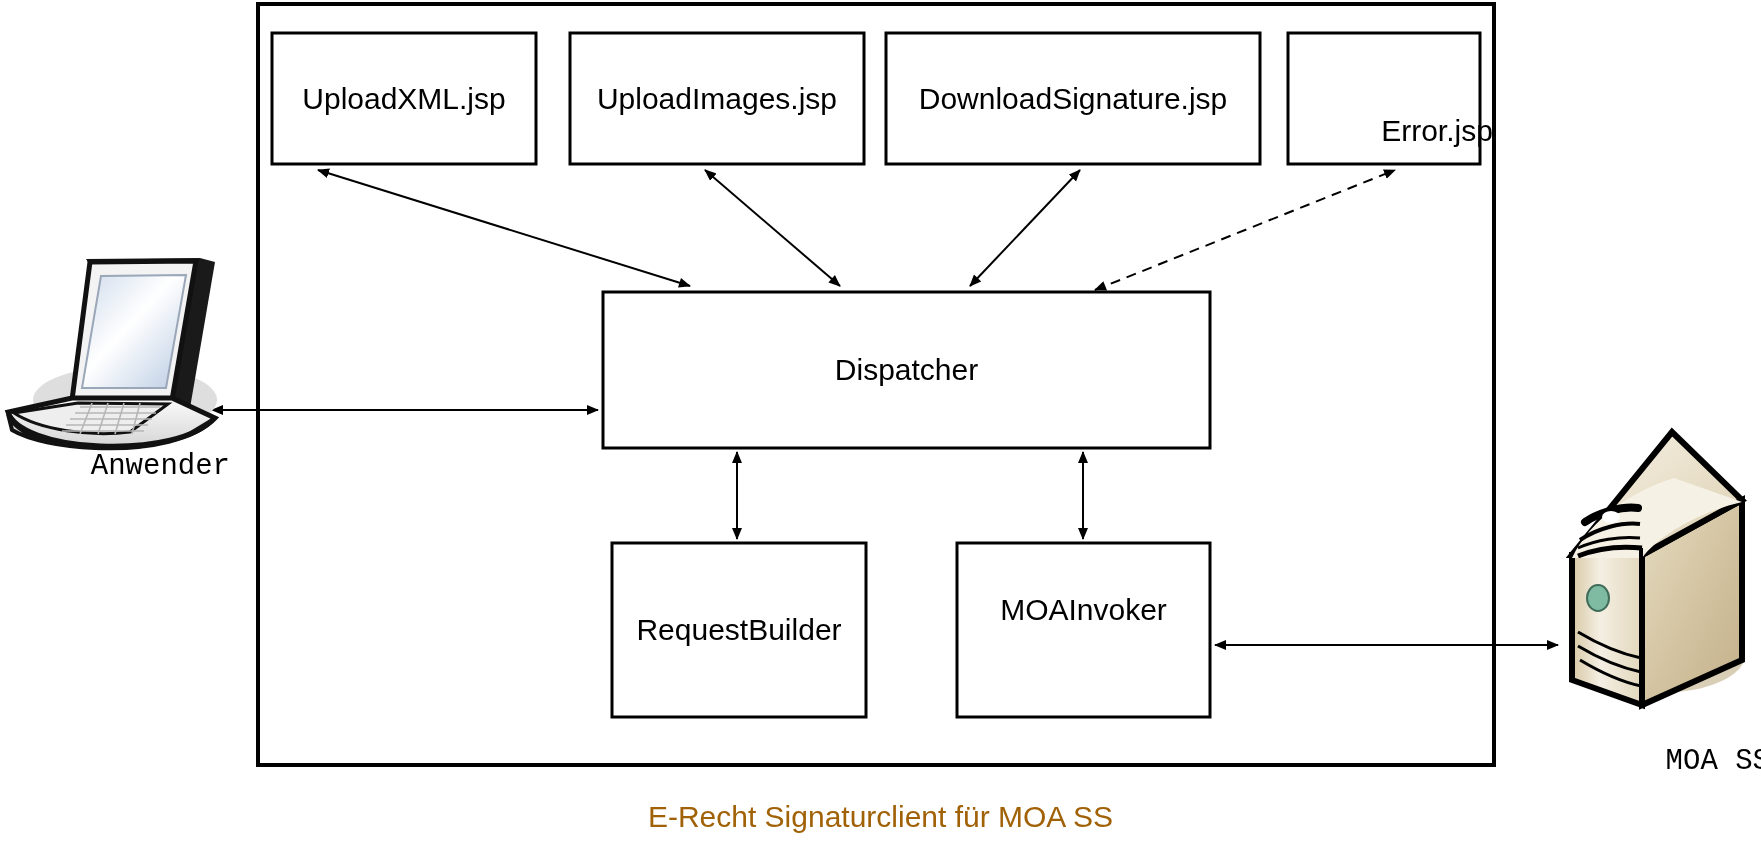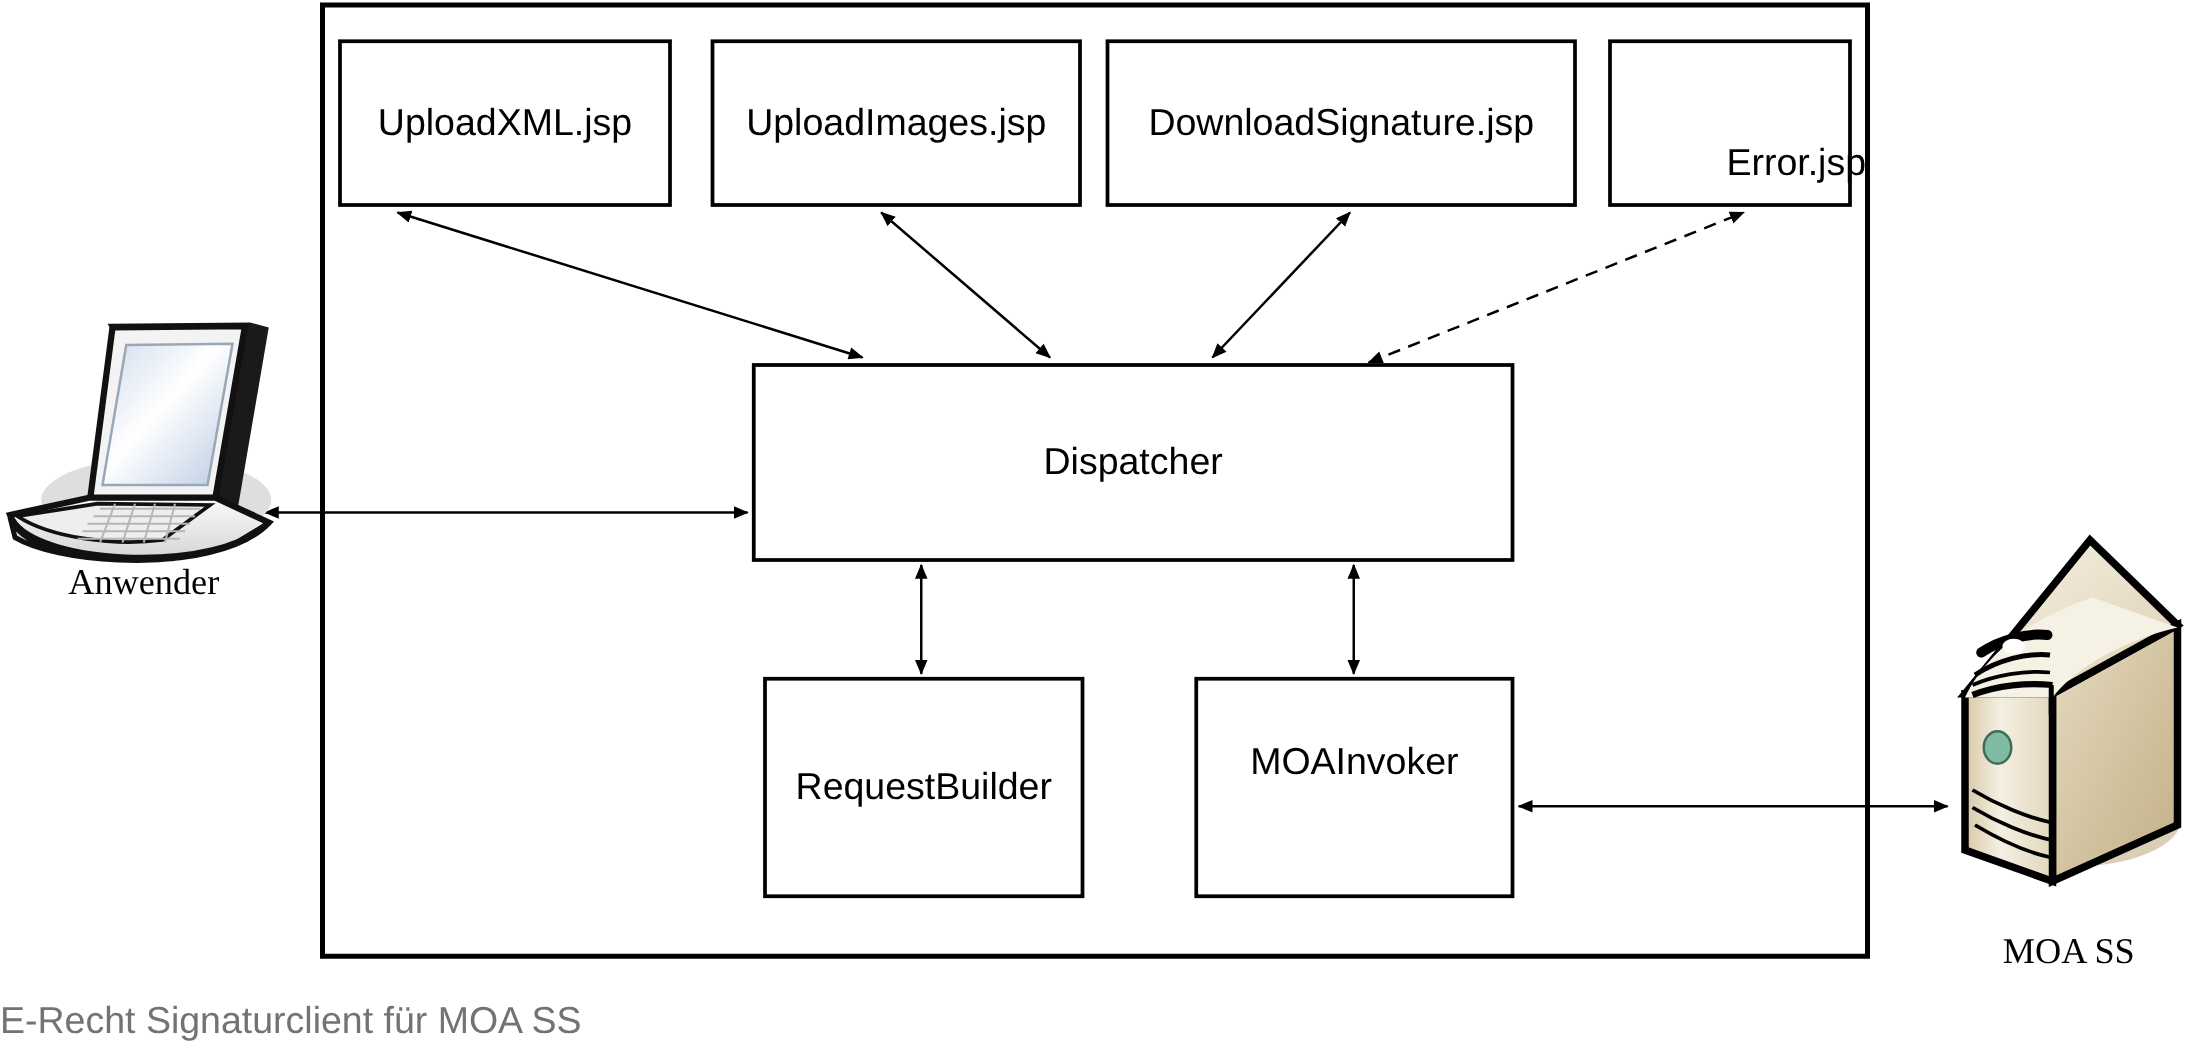--- a/index.html
+++ b/index.html
@@ -33,34 +33,35 @@
     text-align: center;
     font-size: 30px;
     font-family: "Liberation Sans", sans-serif;
     color: #000;
     white-space: nowrap;
     pointer-events: none;
     border-radius: 18px;
   }
   .ext-label {
     position: absolute;
-    text-align: center;
+    text-align: right;
     font-size: 29px;
-    font-family: Liberation Serif, serif;
+    font-family: Liberation Mono, monospace;
     color: #000;
     white-space: nowrap;
   }
   #caption {
     position: absolute;
     left: 0;
     top: 800px;
     width: 1761px;
+    text-align: center;
     font-size: 30px;
     font-family: "Liberation Sans", sans-serif;
-    color: #737373;
+    color: #a16207;
   }
   .hit {
     position: absolute;
     background: transparent;
   }
 </style>
 </head>
 <body>
 
 <div id="stage">

